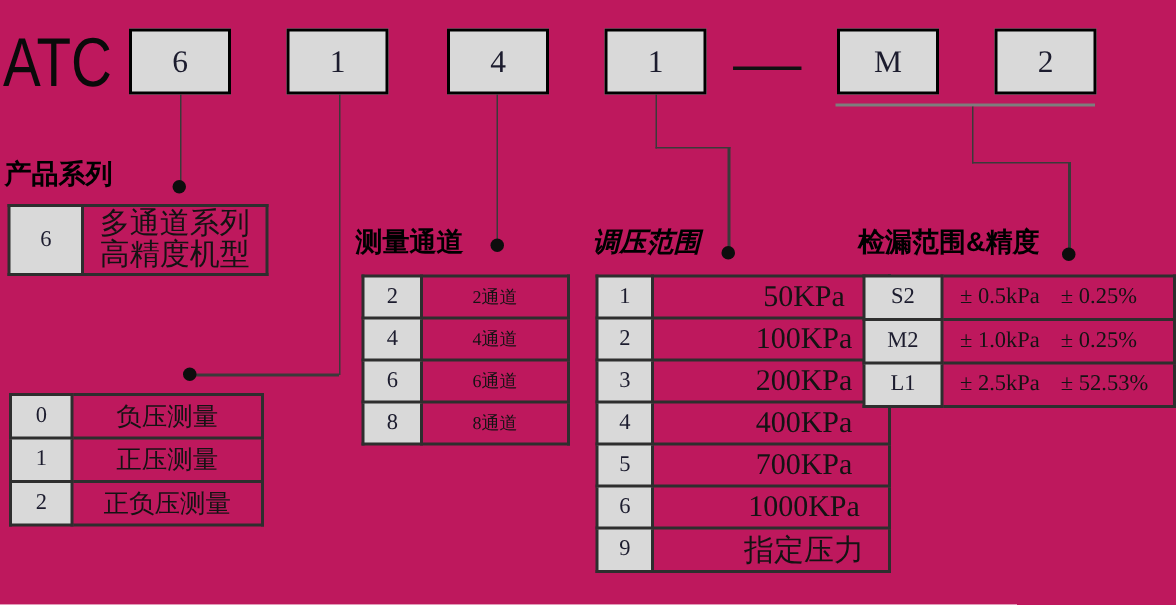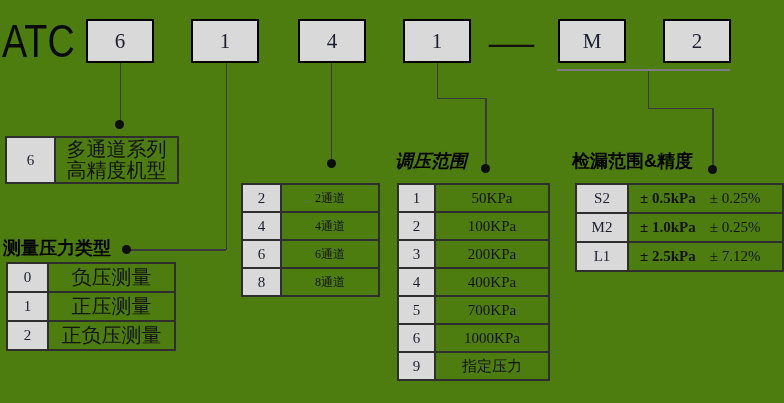--- a/index.html
+++ b/index.html
@@ -1,20 +1,20 @@
 <!DOCTYPE html>
 <html><head>
 <meta charset="utf-8">
 <style>
   html, body { margin: 0; padding: 0; background: #ffffff; }
   #canvas {
     position: relative;
     width: 784px;
     height: 403px;
-    background: #4d7c0f;
+    background: #be185d;
     font-family: "Liberation Sans", sans-serif;
     overflow: hidden;
   }
   .abs { position: absolute; }
 
   
   .prefix {
     font-size: 46px;
     color: #0a0a0a;
     line-height: 46px;
@@ -82,35 +82,35 @@
   table.spec td.code {
     background: #d9d9d9;
     font-size: 15px;
     color: #1c1c2e;
   }
   #series-table td.code { width: 47px; }
   #series-table td.desc { width: 121px; font-size: 20px; line-height: 21px; white-space: pre-line; }
   #series-table tr { height: 46px; }
 
   #ptype-table td.code { width: 39px; }
-  #ptype-table td.desc { width: 125px; font-size: 20px; }
+  #ptype-table td.desc { width: 125px; font-size: 17px; }
   #ptype-table tr { height: 29px; }
 
   #channels-table td.code { width: 37px; }
   #channels-table td.desc { width: 96px; font-size: 12px; }
   #channels-table tr { height: 28px; }
 
   #range-table td.code { width: 35px; }
-  #range-table td.desc { width: 112px; font-size: 15px; }
+  #range-table td.desc { width: 112px; font-size: 20px; padding-left: 44px; }
   #range-table tr { height: 28px; }
 
   #leak-table td.code { width: 52px; }
   #leak-table td.desc { width: 148px; font-size: 15px; text-align: left; padding-left: 11px; }
   #leak-table tr { height: 29px; margin-top: 23px; }
-  #leak-table .range { display: inline-block; margin-right: 14px; font-weight: bold; }
+  #leak-table .range { display: inline-block; margin-right: 14px; }
 </style>
 </head>
 <body>
 
 <div id="canvas">
 
   <div class="abs prefix" style="left:2px; top:18px;">ATC</div>
 
   <div class="code-box" style="left:86px;">6</div>
   <div class="code-box" style="left:191px;">1</div>
@@ -134,48 +134,49 @@
   <div class="hline" style="left:436.5px; top:97.5px; width:50px;"></div>
   <div class="vline" style="left:485px; top:98px; height:67px;"></div>
   <div class="bullet" style="left:481px; top:164px;"></div>
 
   <div class="grayline" style="left:557px; top:69px; width:173px;"></div>
   <div class="vline" style="left:647.5px; top:71px; height:38px;"></div>
   <div class="hline" style="left:647.5px; top:107.5px; width:66px;"></div>
   <div class="vline" style="left:712px; top:108px; height:58px;"></div>
   <div class="bullet" style="left:708px; top:165px;"></div>
 
+  <div class="heading" style="left:3px; top:106px;">产品系列</div>
   <table class="spec" id="series-table" style="left:5px; top:136px;">
     <tbody>
         <tr>
       <td class="code">6</td>
       <td class="desc">多通道系列
 高精度机型</td>
     </tr>
   </tbody>
     </table>
 
-  <div class="heading" style="left:3px; top:238px;">测量压力类型</div>
   <table class="spec" id="ptype-table" style="left:6px; top:262px;">
     <tbody>
         <tr>
       <td class="code">0</td>
       <td class="desc">负压测量</td>
     </tr>
     <tr>
       <td class="code">1</td>
       <td class="desc">正压测量</td>
     </tr>
     <tr>
       <td class="code">2</td>
       <td class="desc">正负压测量</td>
     </tr>
   </tbody>
     </table>
 
+  <div class="heading" style="left:237px; top:151px;">测量通道</div>
   <table class="spec" id="channels-table" style="left:241px; top:183px;">
     <tbody>
         <tr>
       <td class="code">2</td>
       <td class="desc">2通道</td>
     </tr>
     <tr>
       <td class="code">4</td>
       <td class="desc">4通道</td>
     </tr>
@@ -235,19 +236,19 @@
     </tr>
     <tr>
       <td class="code">M2</td>
       <td class="desc">
         <span class="range">± 1.0kPa</span><span>± 0.25%</span>
       </td>
     </tr>
     <tr>
       <td class="code">L1</td>
       <td class="desc">
-        <span class="range">± 2.5kPa</span><span>± 7.12%</span>
+        <span class="range">± 2.5kPa</span><span>± 52.53%</span>
       </td>
     </tr>
   </tbody>
     </table>
 
 </div>
 
 </body></html>

